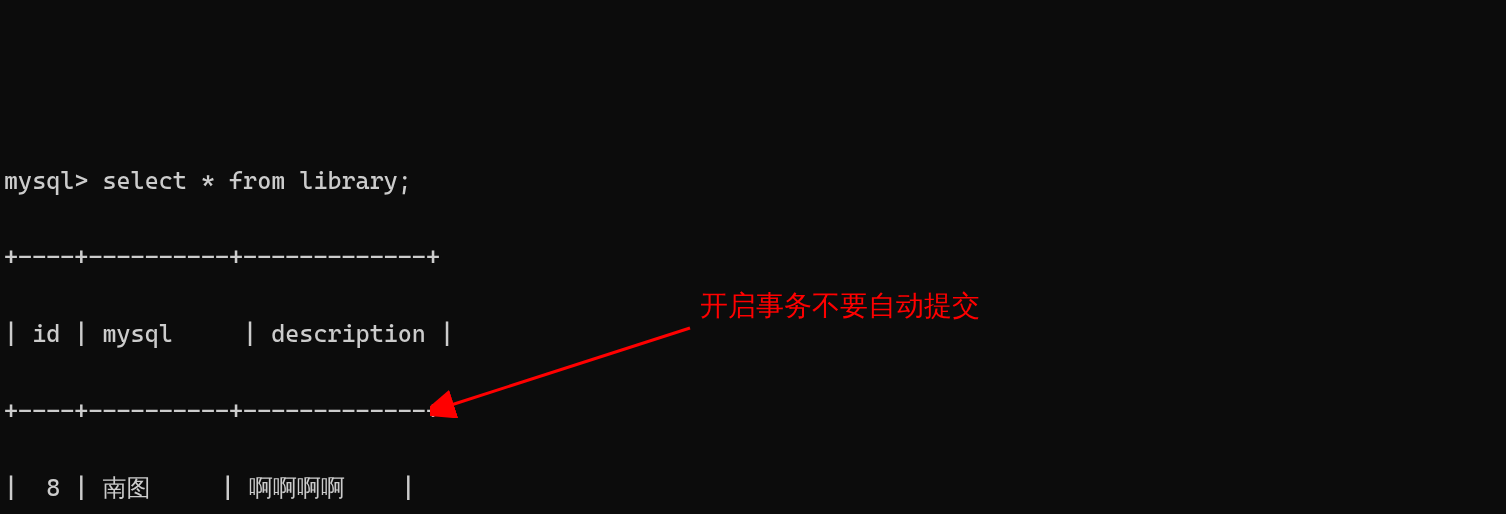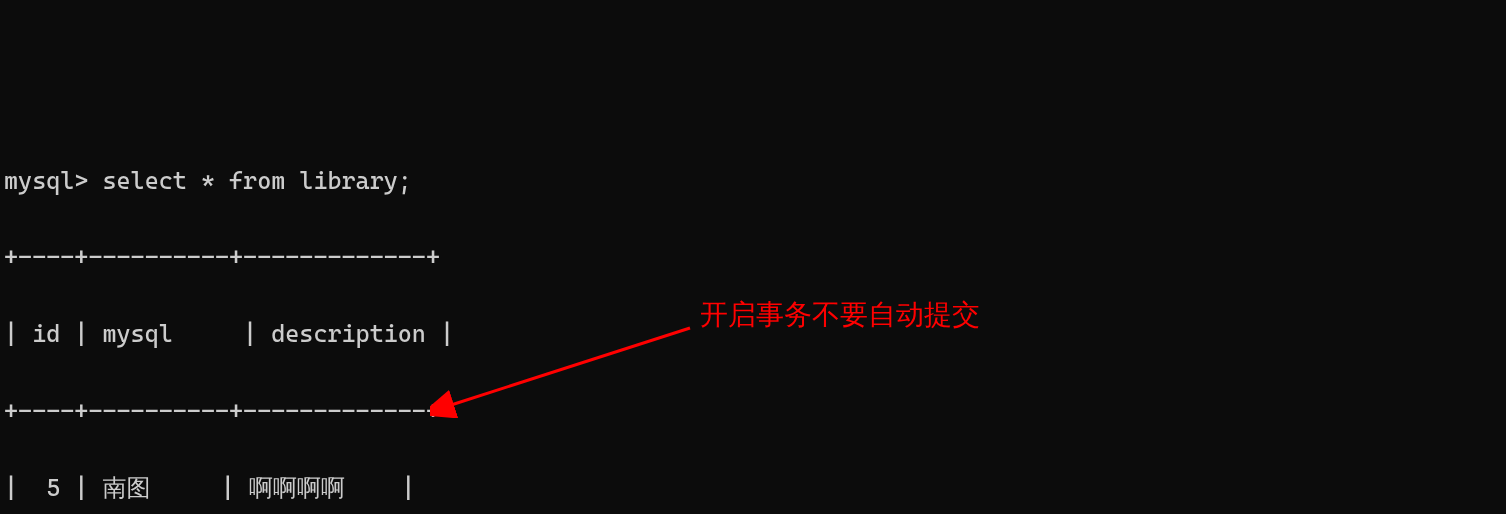--- a/index.html
+++ b/index.html
@@ -32,30 +32,30 @@
   </style>
 </head>
 <body>
 
 
 
 <span class="terminal-line">mysql&gt; select * from library;</span>
 <span class="terminal-line">+----+----------+-------------+</span>
 <span class="terminal-line">| id | mysql     | description |</span>
 <span class="terminal-line">+----+----------+-------------+</span>
-<span class="terminal-line">|  5 | 南图     | 啊啊啊啊    |</span>
+<span class="terminal-line">|  8 | 南图     | 啊啊啊啊    |</span>
 
 
 
 
 <span class="terminal-line"></span>
 
 
 
-<div class="annotation" style="left: 700px; top: 293px;">开启事务不要自动提交</div>
+<div class="annotation" style="left: 700px; top: 284px;">开启事务不要自动提交</div>
 
 <svg class="arrow-svg" style="left: 430px; top: 318px;" width="270" height="100">
   <defs>
     <marker id="arrowhead" markerWidth="12" markerHeight="10" refX="2" refY="5" orient="auto">
       <polygon points="0 0, 12 5, 0 10" fill="#ff0000"></polygon>
     </marker>
   </defs>
   <line x1="260" y1="10" x2="18" y2="88" stroke="#ff0000" stroke-width="3" marker-end="url(#arrowhead)"></line>
 </svg>
 

